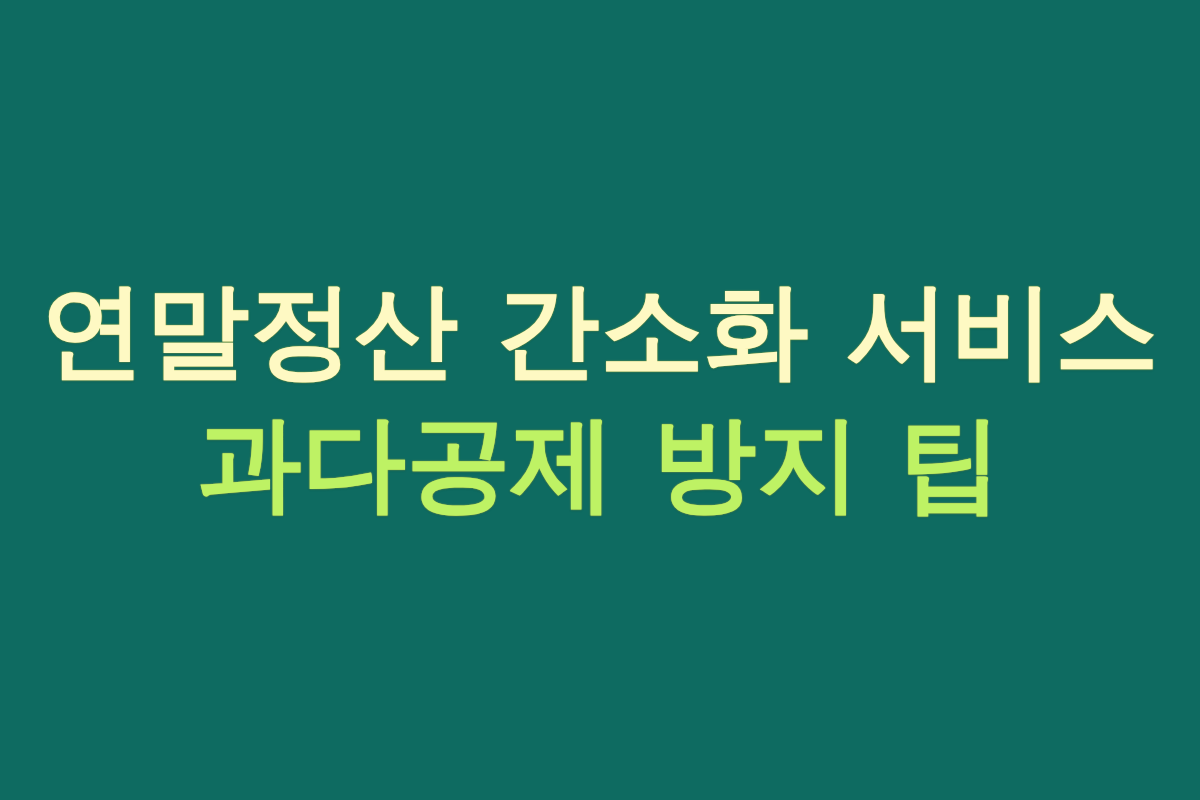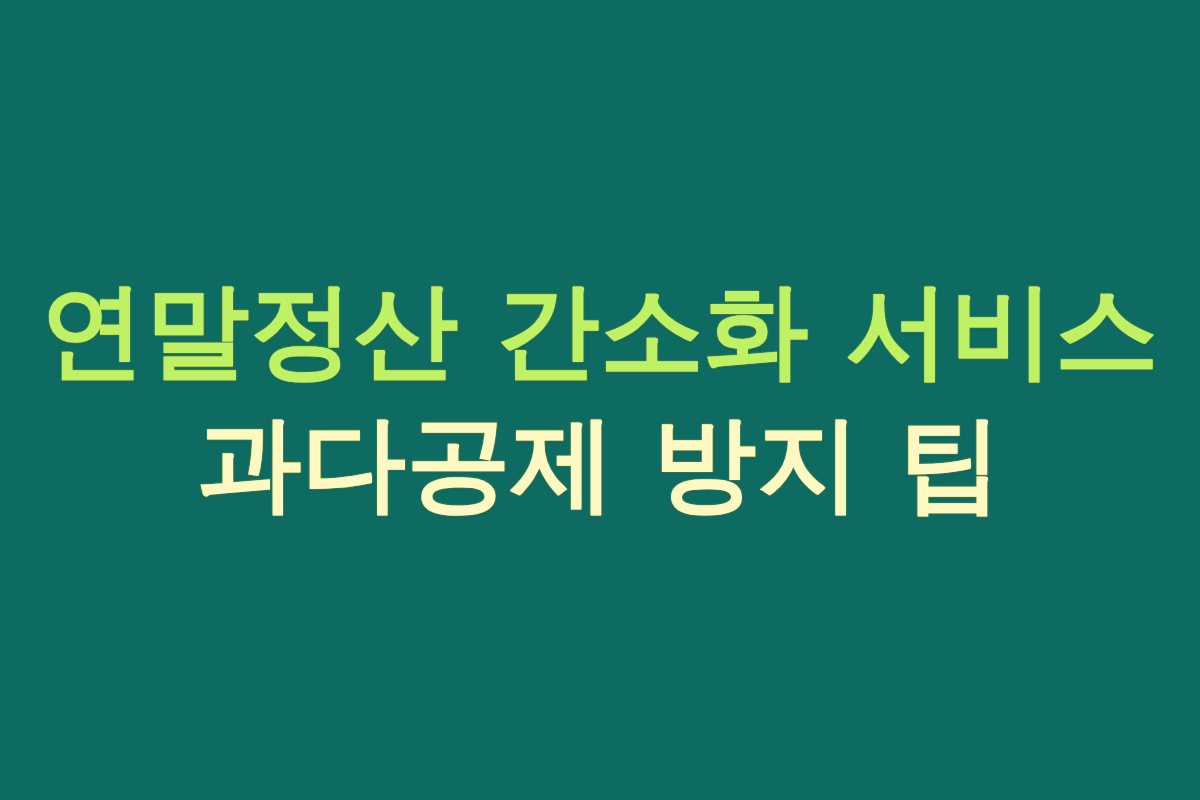--- a/index.html
+++ b/index.html
@@ -57,19 +57,19 @@
     font-size: 104px;
   }
 </style>
 </head>
 <body>
 
 <div id="poster" style="background-color: rgb(14, 107, 97);">
 
   <div id="title-block">
 
-    <span class="title-line line-1" style="color: #bef264;">연말정산 간소화 서비스</span>
+    <span class="title-line line-1" style="color: #fef9c3;">연말정산 간소화 서비스</span>
 
-    <span class="title-line line-2" style="color: #fef9c3;">과다공제 방지 팁</span>
+    <span class="title-line line-2" style="color: #bef264;">과다공제 방지 팁</span>
 
   </div>
 
 </div>
 
 </body></html>

